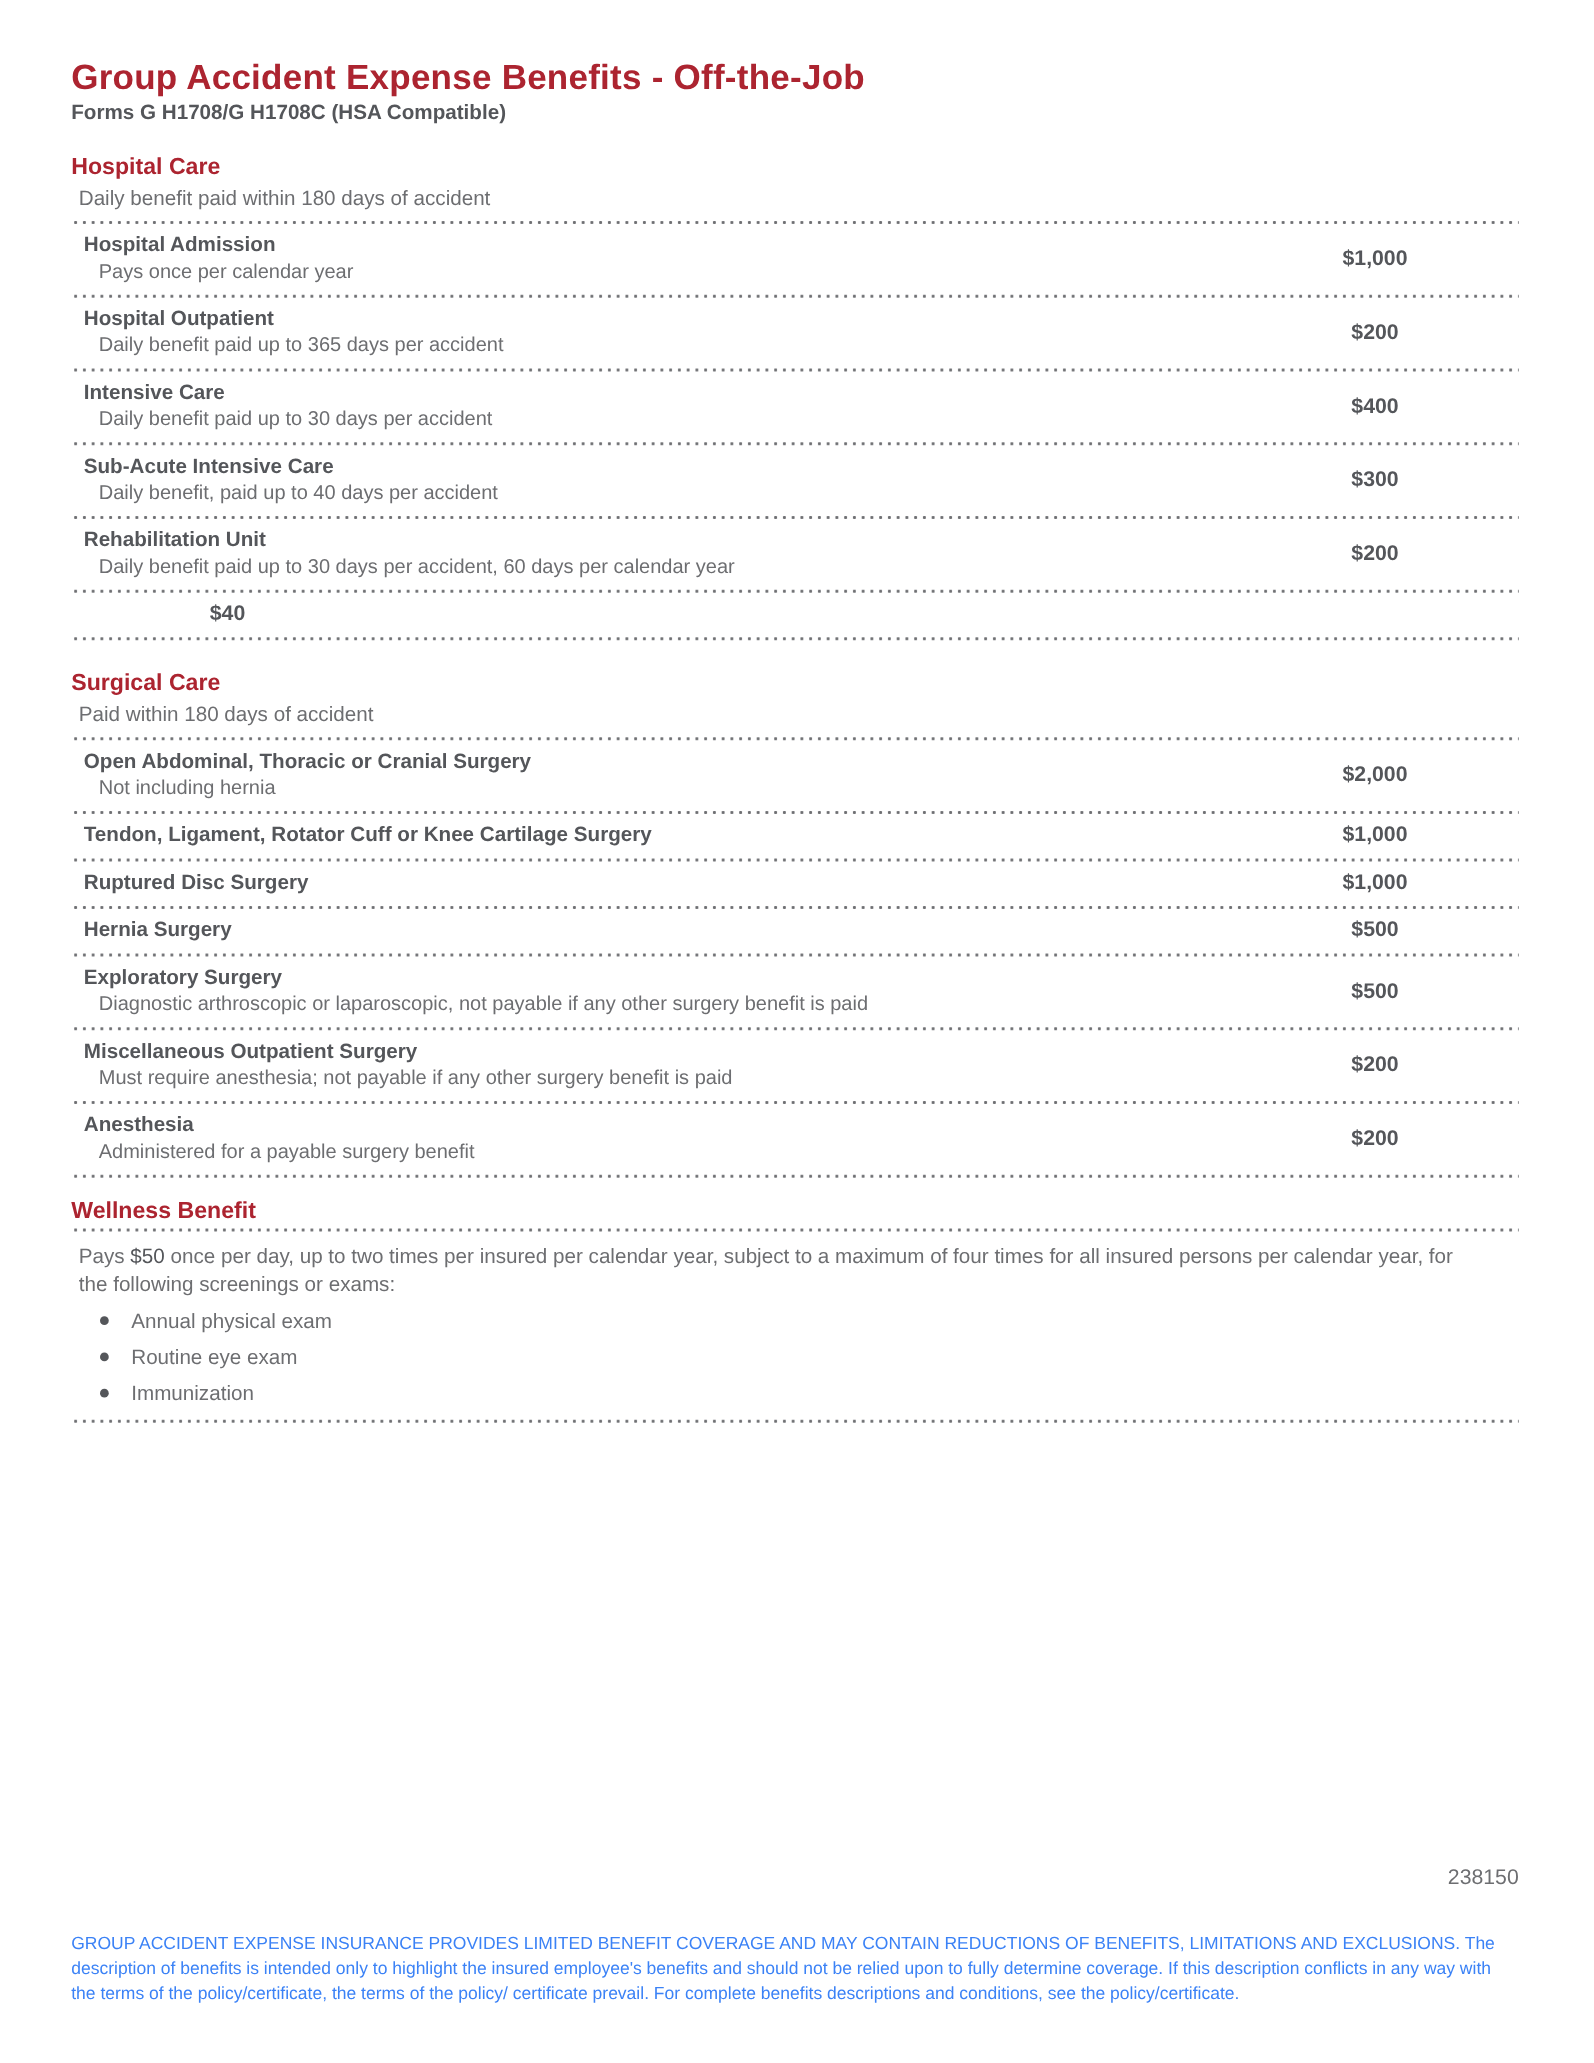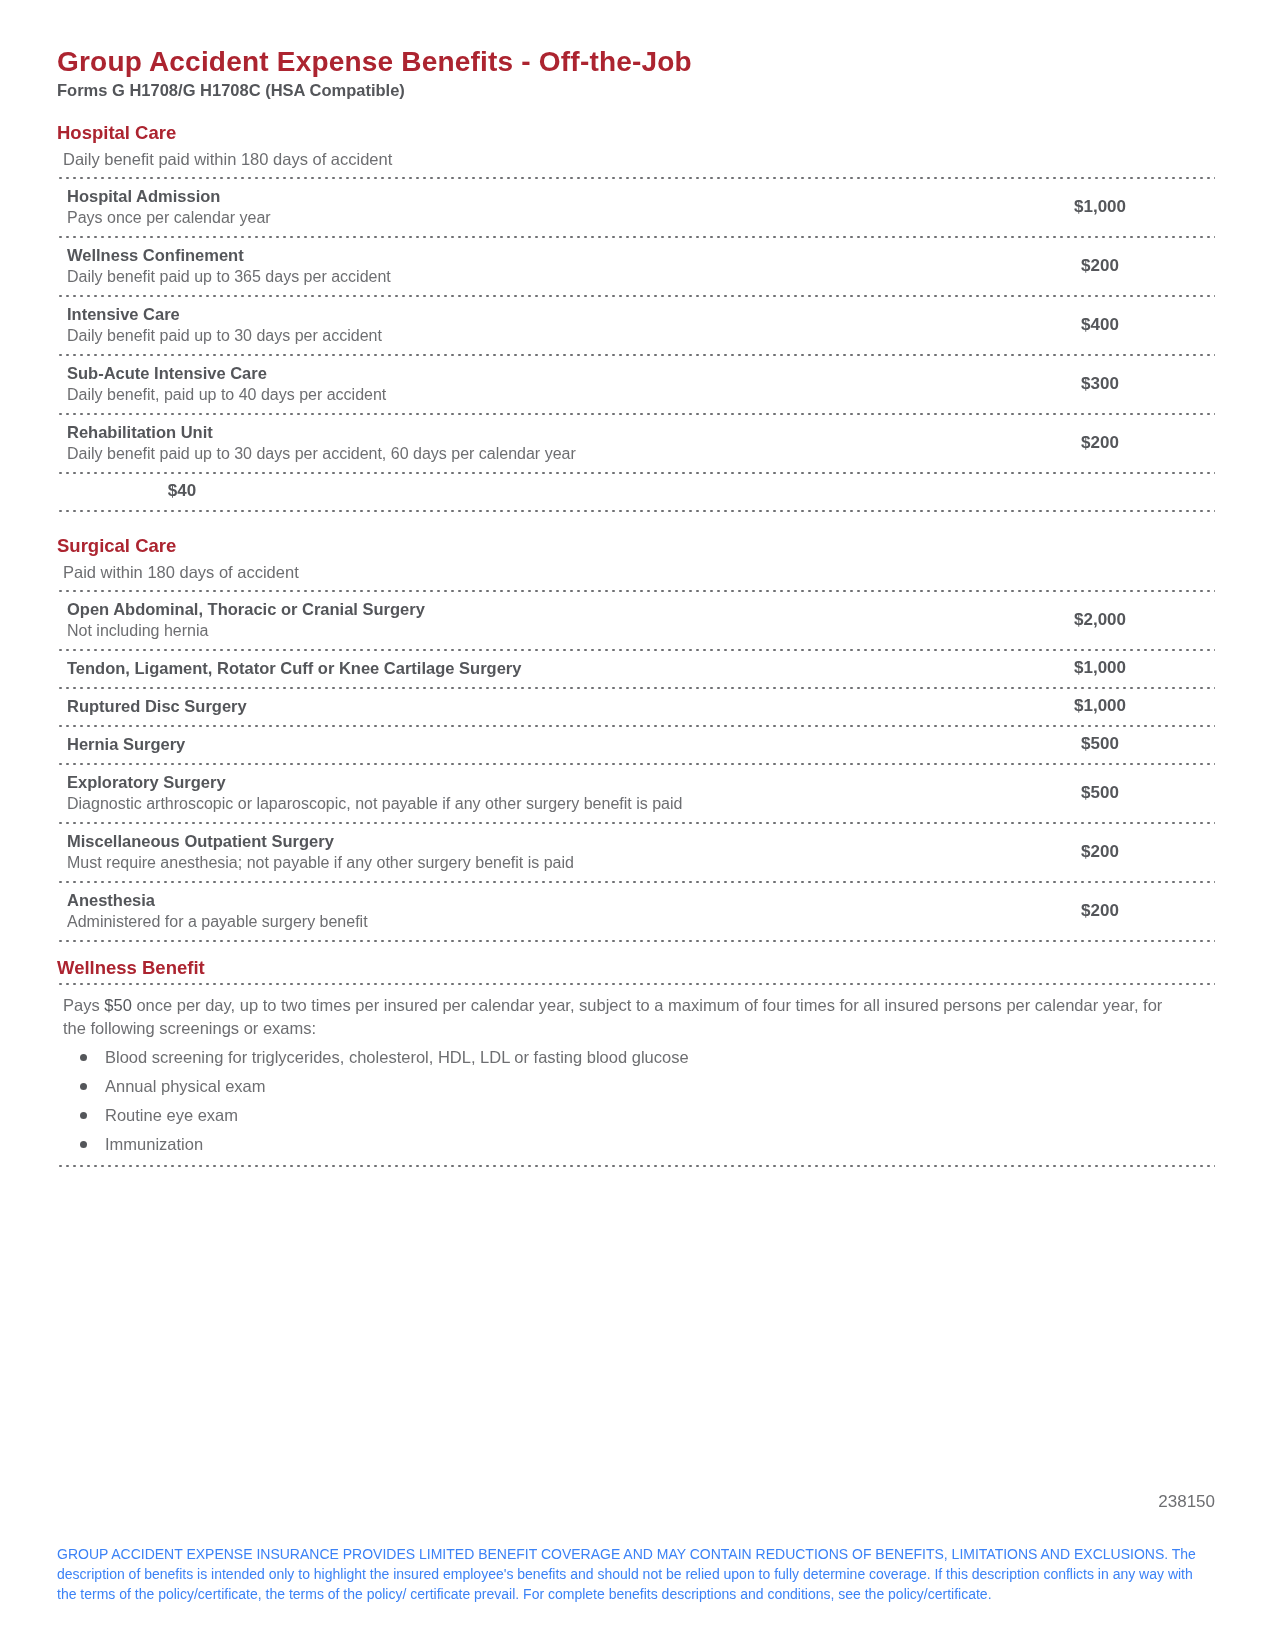--- a/index.html
+++ b/index.html
@@ -28,21 +28,21 @@
   .dots{
     height:4px;
     background-image:radial-gradient(circle, #6f7073 1.05px, rgba(0,0,0,0) 1.35px);
     background-size:7px 4px;
     background-repeat:repeat-x;
     background-position:left center;
   }
   .row{ display:flex; align-items:center; padding:6px 0 8px 10px; }
   .row-main{ flex:1; }
   .row-title{ color:#54565a; font-weight:bold; font-size:16.5px; line-height:20px; }
-  .row-desc{ color:#6d6e71; font-size:16px; line-height:19px; margin-top:2px; max-width:810px; }
+  .row-desc{ color:#6d6e71; font-size:16px; line-height:19px; margin-top:2px; max-width:810px;margin-left:12px; }
   .row-amount{
     width:230px; flex-shrink:0; text-align:center;
     color:#54565a; font-weight:bold; font-size:17px;
   }
   .wellness-h{ margin-top:14px; margin-bottom:3px; }
   .wellness-intro{
     color:#6d6e71; font-size:16.5px; line-height:23px; margin:8px 0 6px 6px; max-width:1120px;
   }
   .wellness-intro strong{ color:#54565a; font-weight:normal; }
   .bullets{ list-style:none; margin-left:23px; }
@@ -75,21 +75,21 @@
     <div class="row-main">
       <div class="row-title">Hospital Admission</div>
       <div class="row-desc">Pays once per calendar year</div>
     </div>
     <div class="row-amount">$1,000</div>
   </div>
   <div class="dots"></div>
 
   <div class="row">
     <div class="row-main">
-      <div class="row-title">Wellness Confinement</div>
+      <div class="row-title">Hospital Outpatient</div>
       <div class="row-desc">Daily benefit paid up to 365 days per accident</div>
     </div>
     <div class="row-amount">$200</div>
   </div>
   <div class="dots"></div>
 
   <div class="row">
     <div class="row-main">
       <div class="row-title">Intensive Care</div>
       <div class="row-desc">Daily benefit paid up to 30 days per accident</div>
@@ -186,24 +186,20 @@
     <div class="row-amount">$200</div>
   </div>
   <div class="dots"></div>
 </section>
 
 <section>
   <h2 class="sec-h wellness-h">Wellness Benefit</h2>
   <div class="dots"></div>
   <p class="wellness-intro"><span>Pays </span><strong>$50</strong><span> once per day, up to two times per insured per calendar year, subject to a maximum of four times for all insured persons per calendar year, for the following screenings or exams:</span></p>
   <ul class="bullets">
-    <li>
-        <span class="bullet-dot"></span>
-        <span>Blood screening for triglycerides, cholesterol, HDL, LDL or fasting blood glucose</span>
-      </li>
     <li>
         <span class="bullet-dot"></span>
         <span>Annual physical exam</span>
       </li>
     <li>
         <span class="bullet-dot"></span>
         <span>Routine eye exam</span>
       </li>
     <li>
         <span class="bullet-dot"></span>

